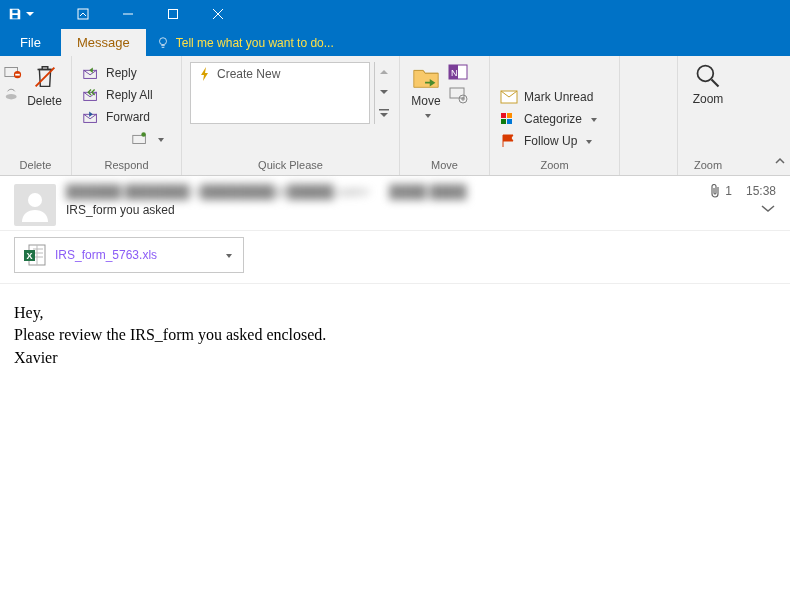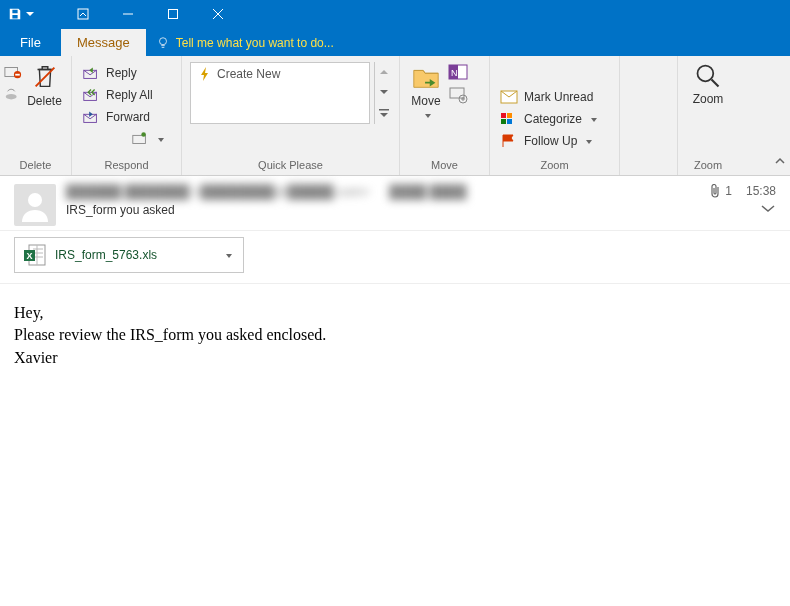--- a/index.html
+++ b/index.html
@@ -38,21 +38,21 @@
 .msg-meta { flex: 1; }
 .msg-meta .from-row { display: flex; align-items: center; gap: 20px; color: #bbb; font-size: 13px; }
 .msg-meta .blur { filter: blur(4px); color: #888; }
 .msg-meta .subject { font-size: 12px; color: #333; margin-top: 4px; }
 .msg-right { display: flex; flex-direction: column; align-items: flex-end; gap: 6px; color: #666; font-size: 12px; }
 .msg-right .row1 { display: flex; gap: 14px; align-items: center; }
 
 .attach-row { padding: 6px 14px 10px 14px; border-bottom: 1px solid #eee; }
 .attach { display: inline-flex; align-items: center; border: 1px solid #c8c8c8; background: #fff; padding: 4px 8px; gap: 8px; width: 230px; height: 36px; }
 .attach .icon { width: 24px; height: 24px; }
-.attach .name { flex: 1; font-size: 12px; color: #14532d; }
+.attach .name { flex: 1; font-size: 12px; color: #8b5cf6; }
 .attach .dd { width: 12px; color: #666; }
 
 .body-content { padding: 18px 14px; font-family: "Times New Roman", serif; font-size: 16px; color: #000; line-height: 1.4; white-space: pre-line; }
 
 .caret-down::after { content: ""; display: inline-block; border-left: 3px solid transparent; border-right: 3px solid transparent; border-top: 4px solid #666; margin-left: 3px; vertical-align: middle; }
 </style>
 </head>
 <body>
 
 <div class="titlebar">

